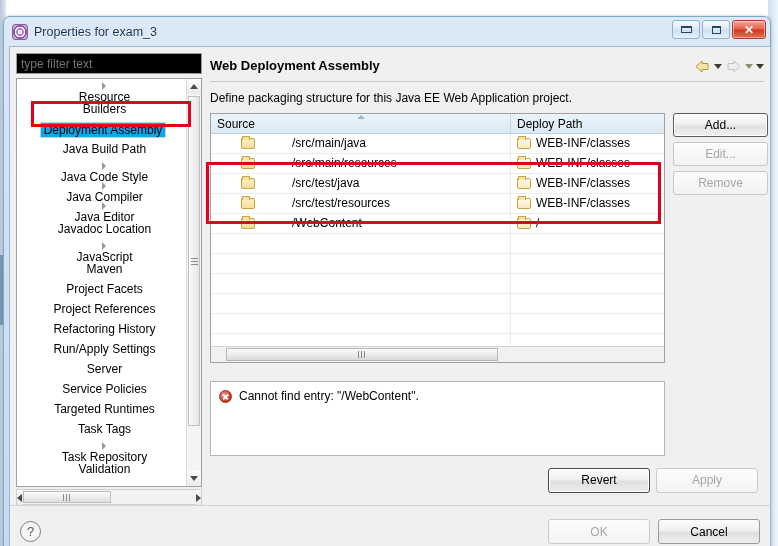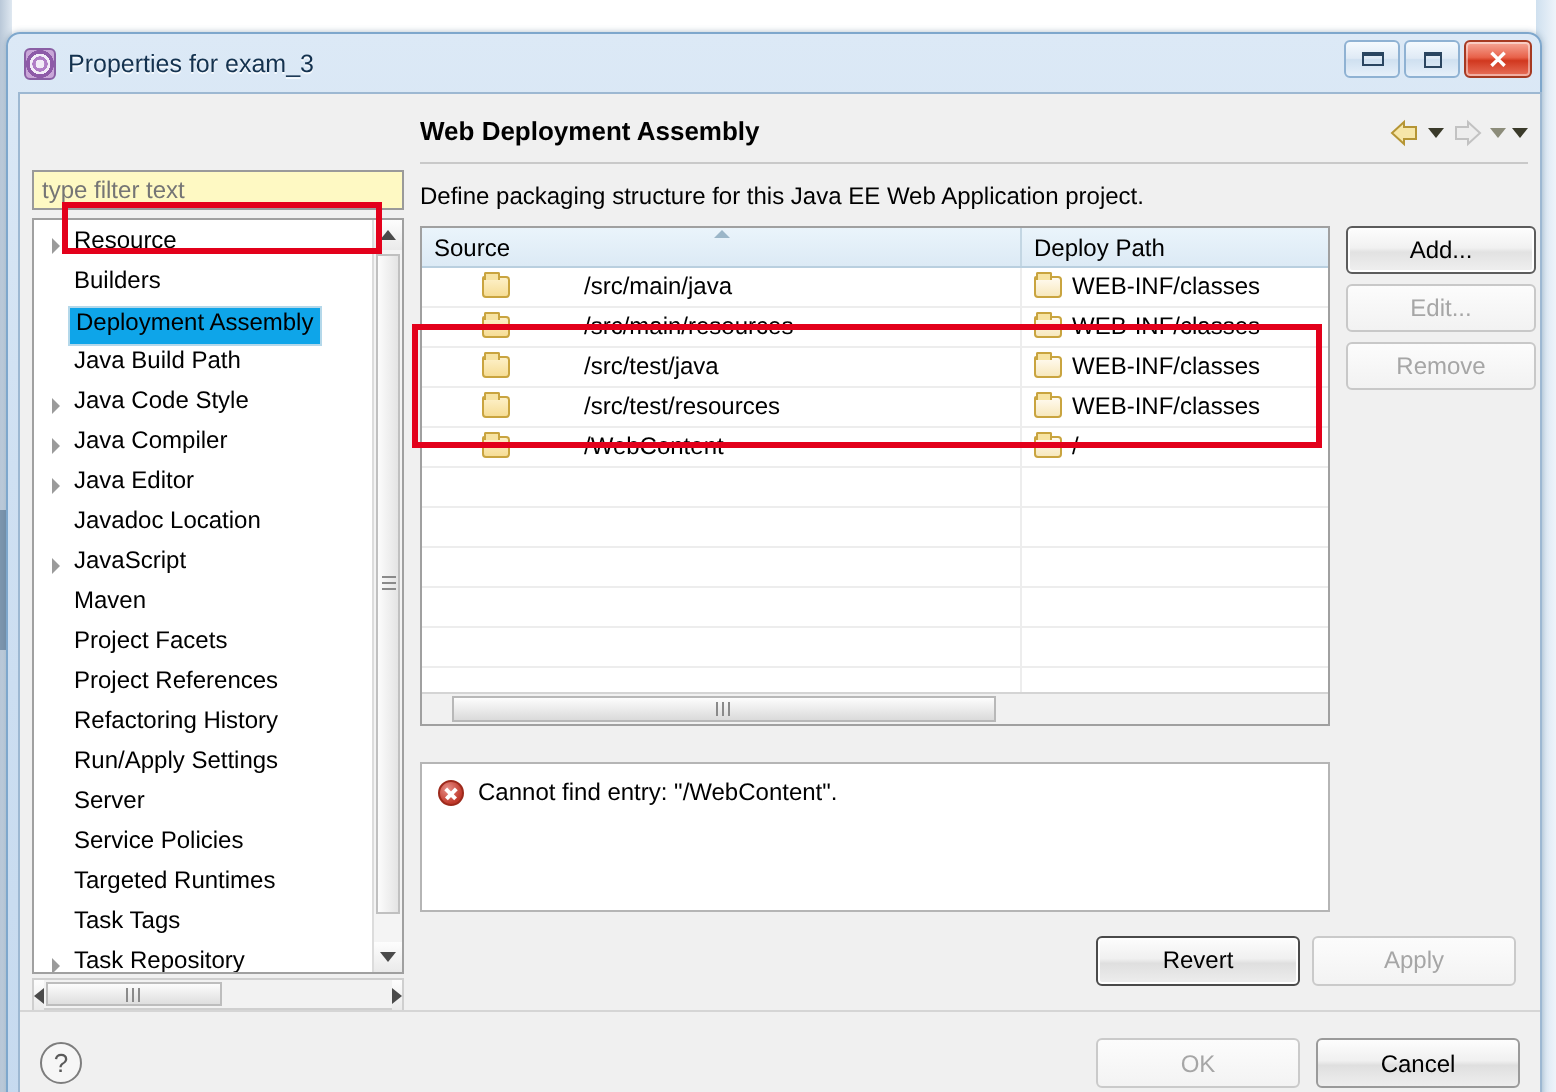--- a/index.html
+++ b/index.html
@@ -73,35 +73,35 @@
     background:#f0f0f0;
     border:1px solid #9db8d2;
     display:flex; flex-direction:column;
   }
 
   #content-row { display:flex; flex:1 1 auto; min-height:0; padding:6px 6px 0 6px; }
 
   
   #left-panel { width:186px; flex:0 0 auto; display:flex; flex-direction:column; }
   #filter-box {
-    height:21px; border:1px solid #9a9a9a; background:#fef9c3;
+    height:21px; border:1px solid #9a9a9a; background:#000000;
     font-family:"Liberation Sans", sans-serif; font-size:12px;
     color:#808080; padding:0 4px; outline:none;
     margin-bottom:4px;
-    margin-top:32px;
   }
   #tree-wrap {
     flex:1 1 auto; position:relative; background:#fff;
     border:1px solid #a0a0a0; overflow:hidden; display:flex;
   }
   #tree { flex:1 1 auto; padding:3px 0 0 0; overflow:hidden; }
   .tree-item {
-    height:20px; display:flex; 
+    height:20px; display:flex; align-items:center;
     padding-left:4px; white-space:nowrap; font-size:12px;
     position:relative;
+    flex-direction:column;
   }
   .tree-item .twisty {
     width:14px; flex:0 0 auto; display:flex; align-items:center; justify-content:center;
   }
   .tree-item .twisty i {
     display:block; width:0; height:0;
     border-left:4px solid #9a9a9a;
     border-top:4px solid transparent; border-bottom:4px solid transparent;
   }
   .tree-item .twisty.empty i { border:none; }

